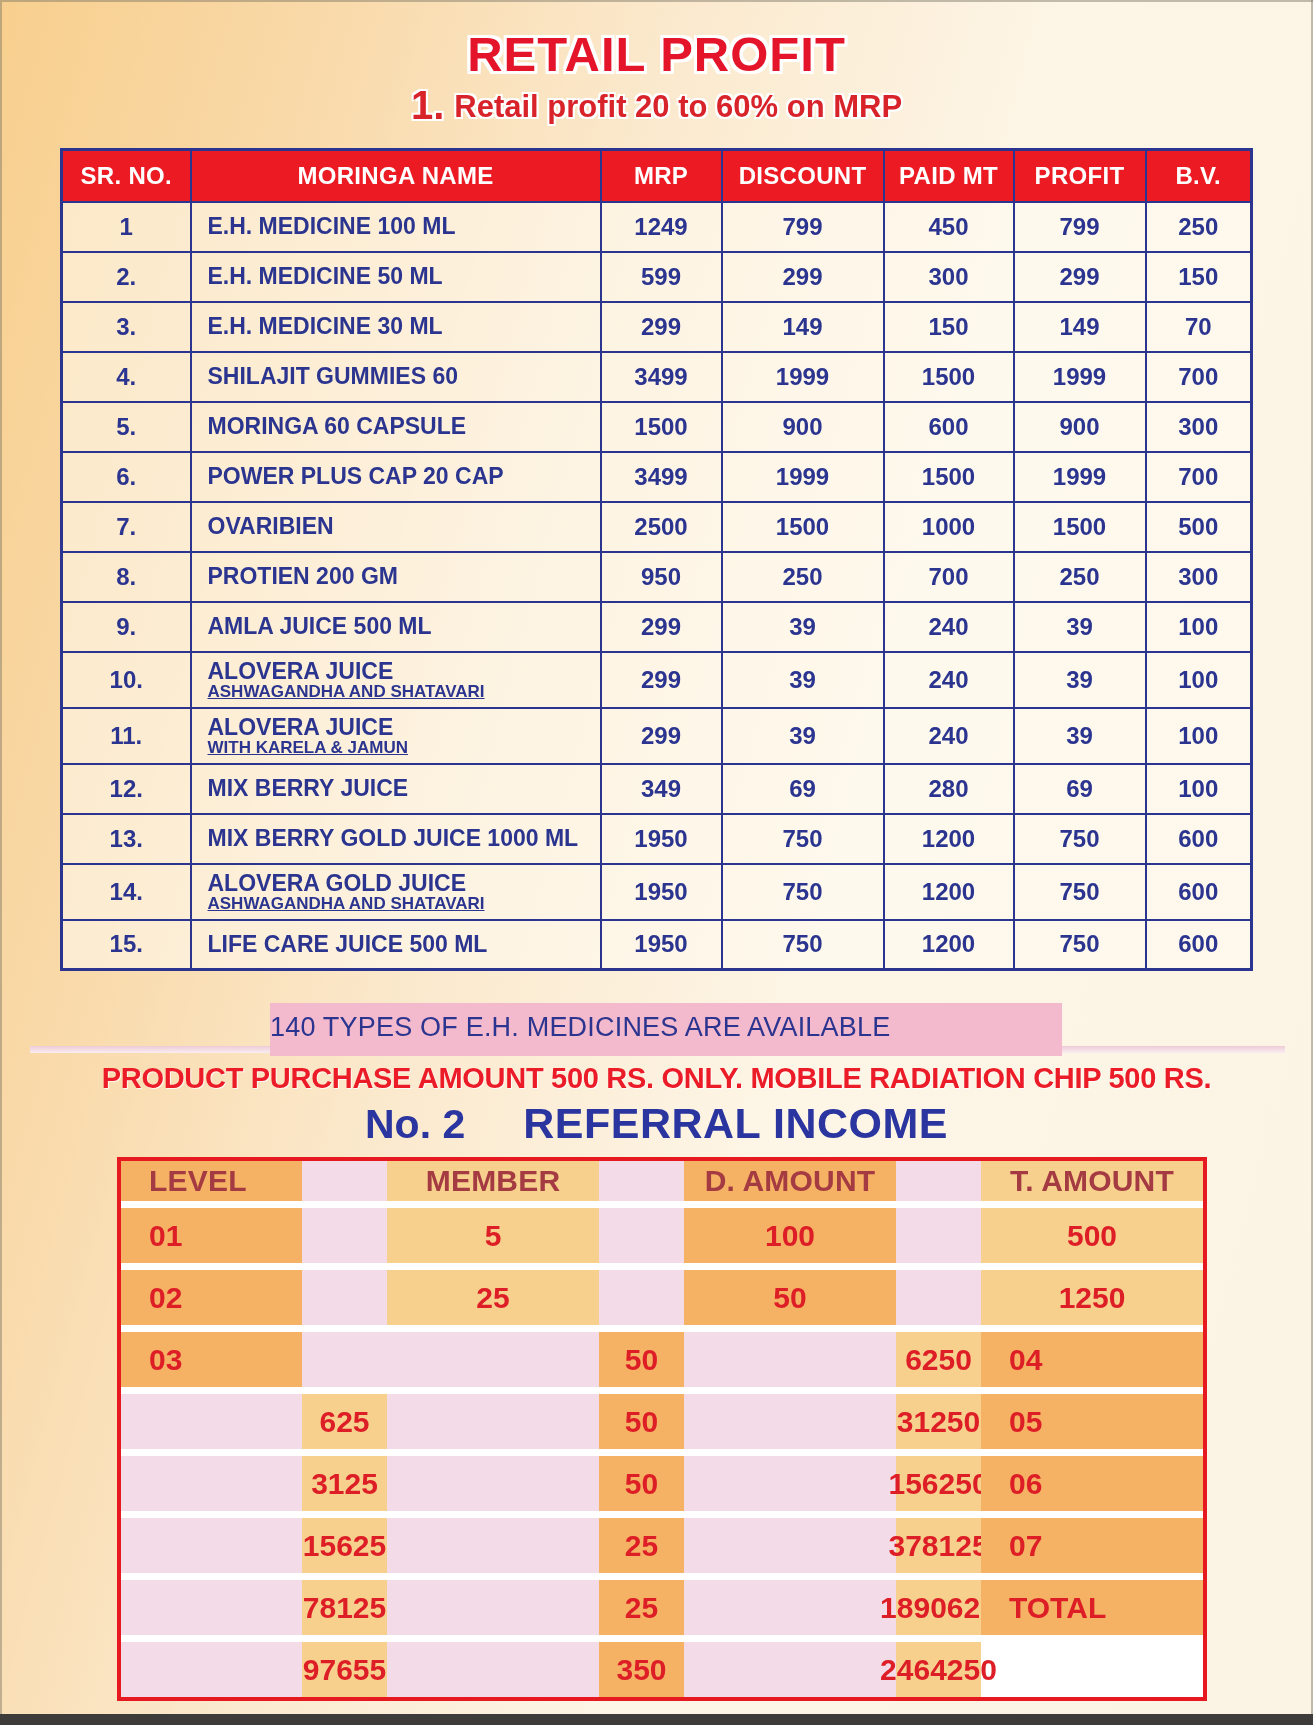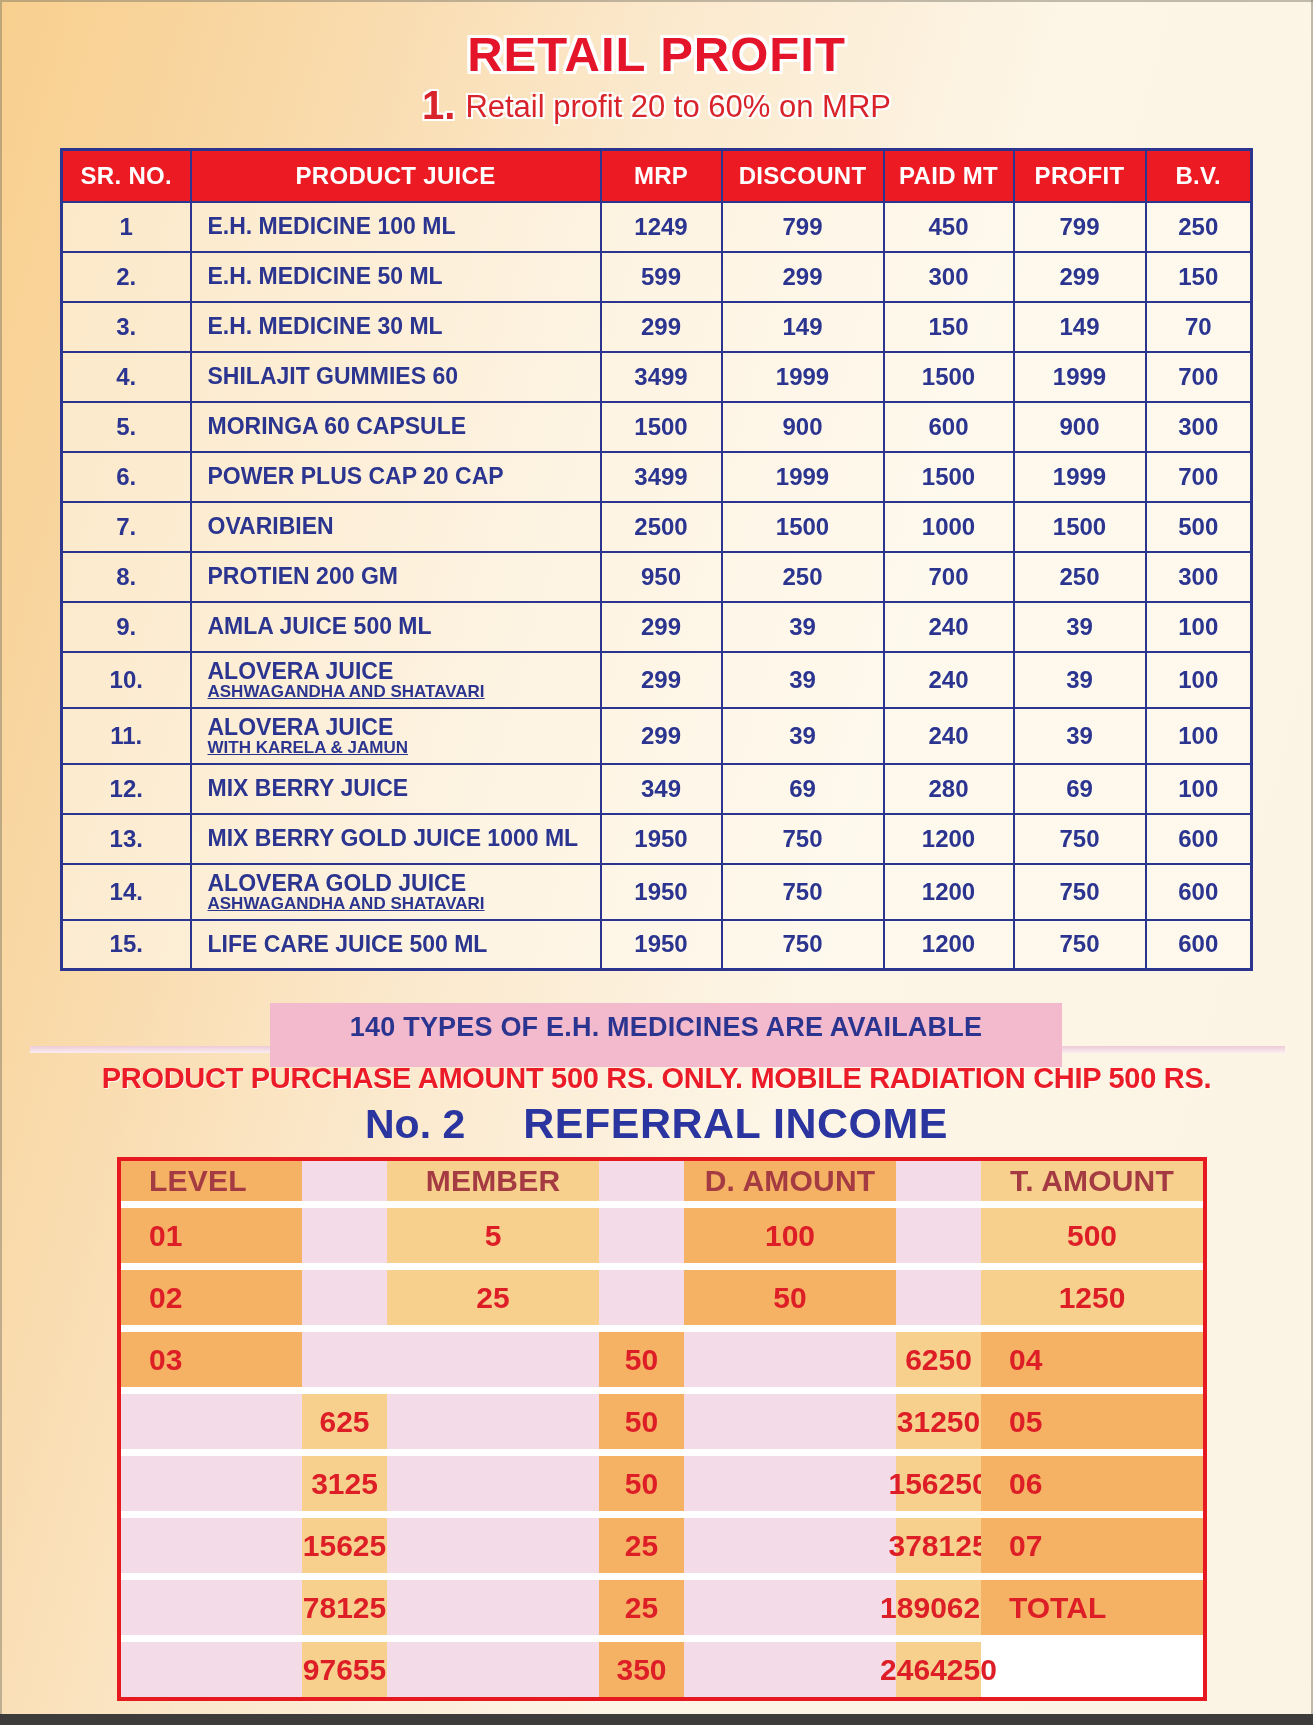--- a/index.html
+++ b/index.html
@@ -20,21 +20,21 @@
   .title{
     position:absolute; top:26px; left:0; width:100%; text-align:center;
     font-size:49px; font-weight:800; letter-spacing:1px; color:var(--title-red);
     text-shadow:-3px -3px 0 #fff,3px -3px 0 #fff,-3px 3px 0 #fff,3px 3px 0 #fff,0 -3px 0 #fff,0 3px 0 #fff,-3px 0 0 #fff,3px 0 0 #fff;
   }
   .subtitle{
     position:absolute; top:83px; left:0; width:100%; text-align:center; color:#D8232A;
     text-shadow:-2px -2px 0 #fff,2px -2px 0 #fff,-2px 2px 0 #fff,2px 2px 0 #fff;
   }
   .subtitle .num{font-size:40px; font-weight:800; margin-right:10px; vertical-align:-2px;}
-  .subtitle .txt{font-size:31px; font-weight:400;}
+  .subtitle .txt{font-size:31px; font-weight:700;}
 
   
   table.products{
     position:absolute; left:60px; top:148px; width:1190px;
     border-collapse:collapse; table-layout:fixed;
   }
   table.products th, table.products td{border:2px solid var(--navy);}
   table.products{border:3px solid var(--navy);}
   table.products th{
     background:var(--header-red); color:#fff; font-size:24px; font-weight:700;
@@ -48,23 +48,23 @@
   td.c-name{ text-align:left; padding-left:16px;}
   td.c-num{ text-align:center; font-size:24px;}
   tr.two-line td{height:56px;}
   .name-main{font-size:23px; line-height:1.05;}
   .name-sub{font-size:17px; line-height:1.05;text-decoration:underline;}
 
   
   .ruled-line{position:absolute; left:30px; right:28px; top:1046px; height:7px;
     background:linear-gradient(#eecbd8,#f9edf1); z-index:1;}
   .banner{
-    position:absolute; left:270px; top:1003px; width:792px; height:64px; z-index:2;
+    position:absolute; left:270px; top:1003px; width:792px; height:53px; z-index:2;
     background:var(--banner-pink); color:var(--navy);
-    font-size:27px; font-weight:700; text-align:center; line-height:48px; letter-spacing:.2px;
+    font-size:27px; font-weight:400; text-align:left; line-height:48px; letter-spacing:.2px;
   }
   .purchase-note{
     position:absolute; top:1062px; left:0; width:100%; text-align:center;
     color:#EB1B28; font-size:29px; font-weight:800; letter-spacing:-.3px;
     text-shadow:1px 1px 0 rgba(255,255,255,.8);
   }
   .referral-heading{
     position:absolute; top:1099px; left:0; width:100%; text-align:center;
     color:#2A35A0; font-weight:800;
   }
@@ -104,21 +104,21 @@
         <col style="width:410px">
         <col style="width:121px">
       <col style="width:162px">
         <col style="width:130px">
         <col style="width:132px">
         <col style="width:106px">
     </colgroup>
     <thead>
       <tr>
         <th>SR. NO.</th>
-        <th>PRODUCT JUICE</th>
+        <th>MORINGA NAME</th>
         <th>MRP</th>
         <th>DISCOUNT</th>
         <th>PAID MT</th>
         <th>PROFIT</th>
         <th>B.V.</th>
       </tr>
     </thead>
     <tbody>
         <tr>
           <td class="c-sr">1</td>

